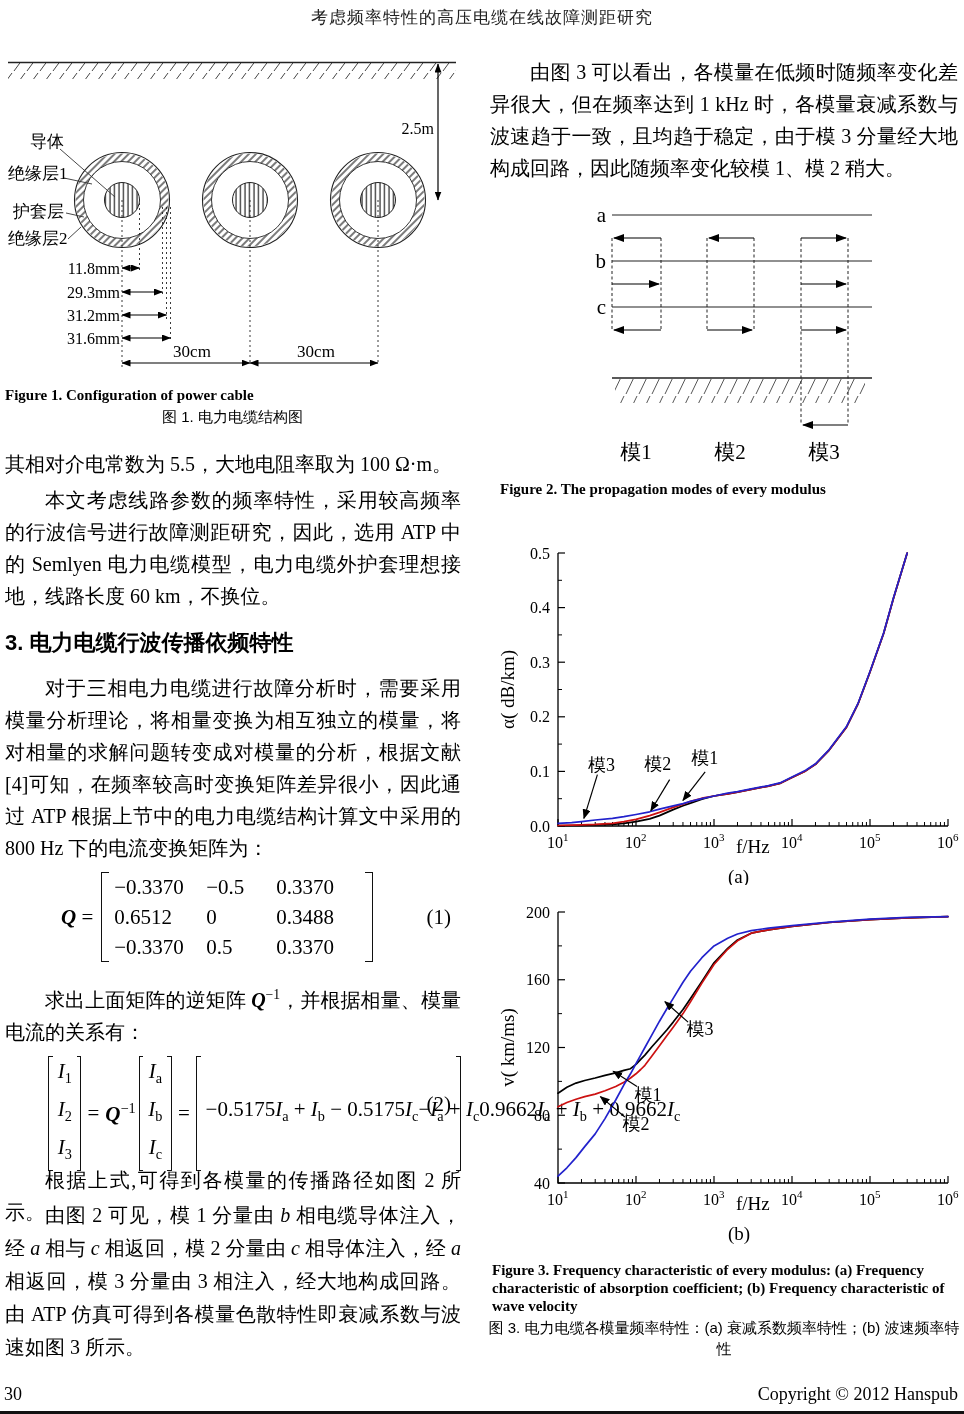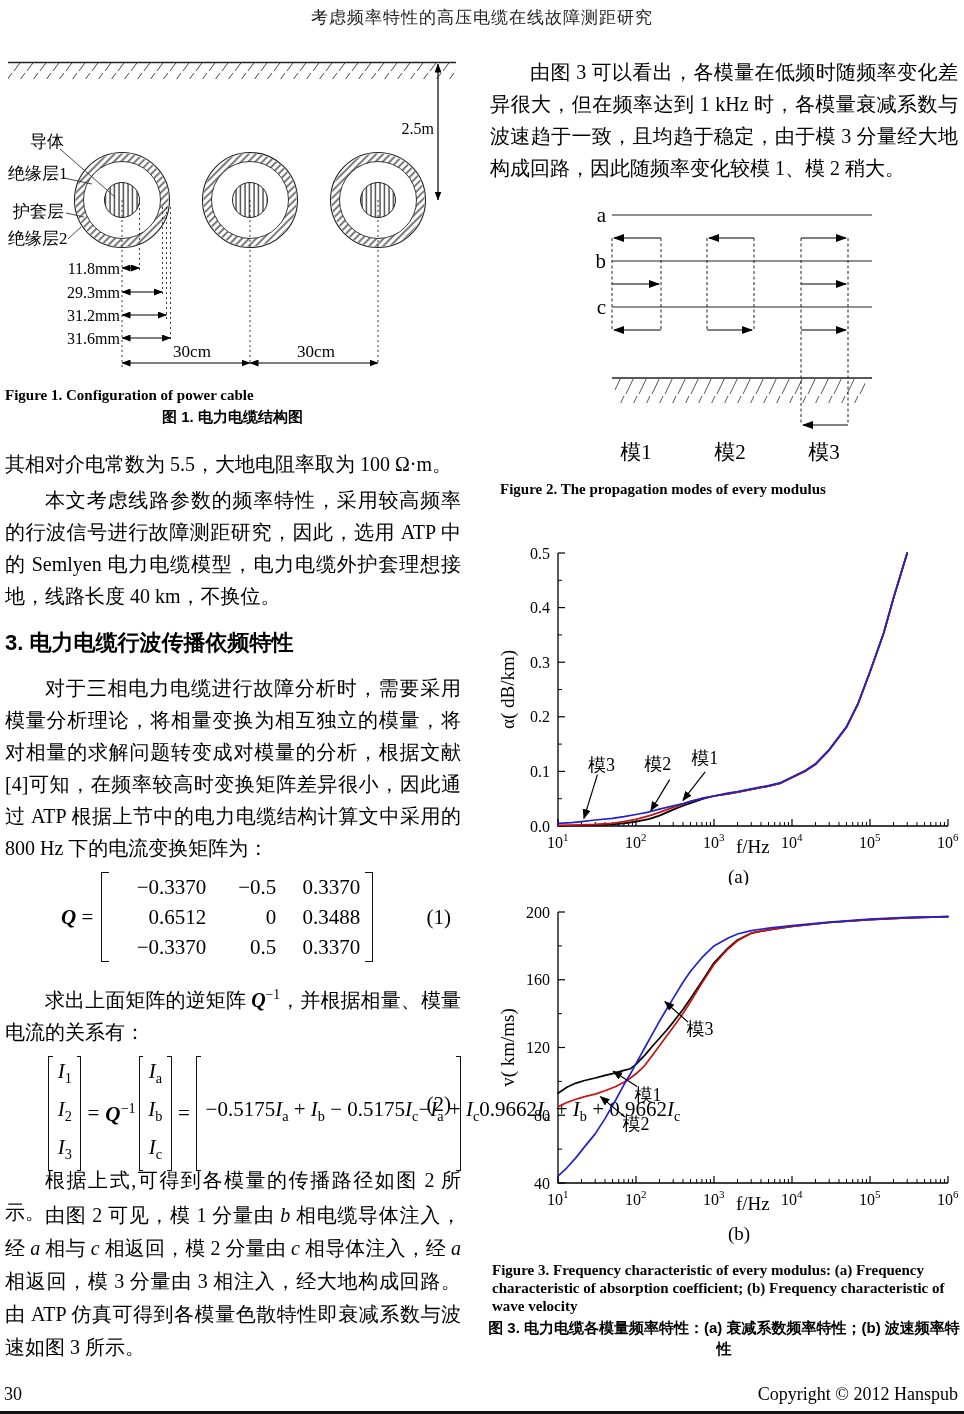--- a/index.html
+++ b/index.html
@@ -6,28 +6,28 @@
   .page{position:relative;width:964px;height:1414px;margin:0 auto;background:#ffffff;
         font-family:"Liberation Serif","DejaVu Serif",serif;color:#000;overflow:hidden;}
   .hdr{position:absolute;top:6px;left:0;width:964px;text-align:center;
        font-size:17px;color:#222;letter-spacing:1px;}
   .para{position:absolute;font-size:20px;line-height:32px;text-align:justify;}
   .ind{text-indent:2em;}
   .h3{position:absolute;font-family:"Liberation Sans","DejaVu Sans",sans-serif;
       font-weight:bold;font-size:22px;}
   .cap-en{position:absolute;font-weight:bold;font-size:15px;line-height:18px;}
   .cap-zh{position:absolute;font-family:"Liberation Sans","DejaVu Sans",sans-serif;
-          font-weight:bold;font-size:15px;line-height:21px;text-align:center;}
+          font-weight:normal;font-size:15px;line-height:21px;text-align:center;}
   .eqwrap{position:absolute;left:5px;width:456px;font-size:21px;}
   .eqrow{display:flex;align-items:center;}
   .brk{width:7px;align-self:stretch;border:1.7px solid #111;}
   .bl{border-right:none;margin-right:5px;}
   .br{border-left:none;margin-left:5px;}
   .mat{display:inline-grid;grid-template-columns:auto auto auto;}
-  .mat span{line-height:30px;text-align:right;}
+  .mat span{line-height:30px;text-align:left;}
   .mat span:nth-child(3n+1){min-width:92px;}
   .mat span:nth-child(3n+2){min-width:70px;}
   .mat span:nth-child(3n){min-width:84px;}
   .vcol{display:flex;flex-direction:column;align-items:center;}
   .vcol div{line-height:31px;}
   .rcol{display:flex;flex-direction:row;align-items:flex-end;}
   .rcol div{line-height:31px;white-space:nowrap;}
   .eqnum{position:absolute;right:10px;}
   i.mbold{font-weight:bold;}
   sub,sup{font-size:68%;}
@@ -128,21 +128,21 @@
       <text x="192" y="302" text-anchor="middle">30cm</text>
       <line x1="250" y1="308" x2="378" y2="308" stroke="#000" stroke-width="1.1" marker-start="url(#da)" marker-end="url(#da)"></line>
       <text x="316" y="302" text-anchor="middle">30cm</text>
     </g>
   </svg>
 
   <div class="cap-en" style="left:5px;top:386px;width:455px">Figure 1. Configuration of power cable</div>
   <div class="cap-zh" style="left:5px;top:406px;width:455px">图 1.  电力电缆结构图</div>
 
   <div class="para" style="left:5px;top:448px;width:456px">其相对介电常数为 5.5，大地电阻率取为 100 Ω·m。</div>
-  <div class="para ind" style="left:5px;top:484px;width:456px">本文考虑线路参数的频率特性，采用较高频率的行波信号进行故障测距研究，因此，选用 ATP 中的 Semlyen 电力电缆模型，电力电缆外护套理想接地，线路长度 40 km，不换位。</div>
+  <div class="para ind" style="left:5px;top:484px;width:456px">本文考虑线路参数的频率特性，采用较高频率的行波信号进行故障测距研究，因此，选用 ATP 中的 Semlyen 电力电缆模型，电力电缆外护套理想接地，线路长度 60 km，不换位。</div>
   <div class="h3" style="left:5px;top:628px;width:456px">3.  电力电缆行波传播依频特性</div>
   <div class="para ind" style="left:5px;top:672px;width:456px">对于三相电力电缆进行故障分析时，需要采用模量分析理论，将相量变换为相互独立的模量，将对相量的求解问题转变成对模量的分析，根据文献[4]可知，在频率较高时变换矩阵差异很小，因此通过 ATP 根据上节中的电力电缆结构计算文中采用的  800  Hz 下的电流变换矩阵为：</div>
 
   <div class="eqwrap" style="top:872px">
     <div class="eqrow" style="padding-left:56px">
       <span><i class="mbold">Q</i> =</span>
       <span style="width:8px"></span>
       <span class="brk bl"></span>
       <span class="mat">
         <span>−0.3370</span>

